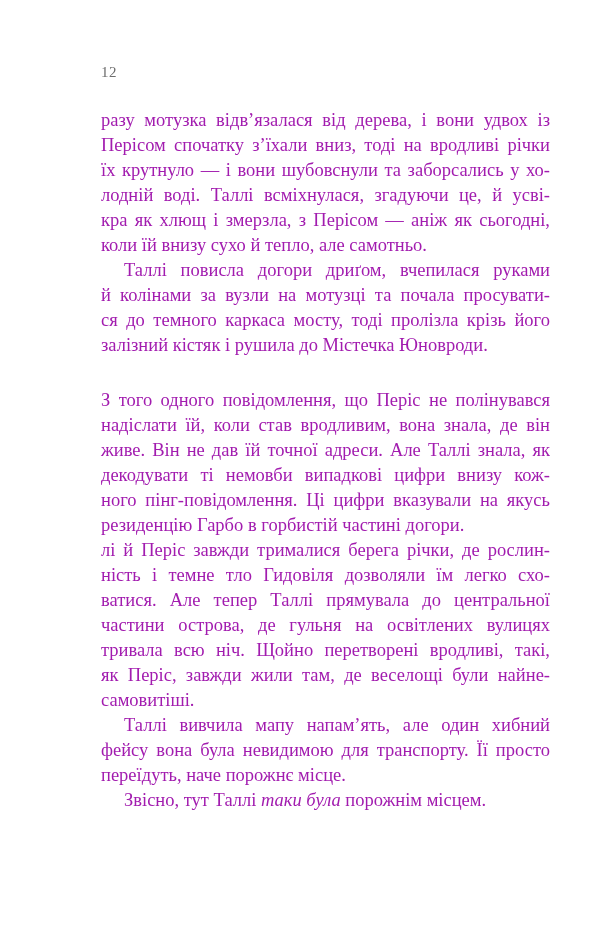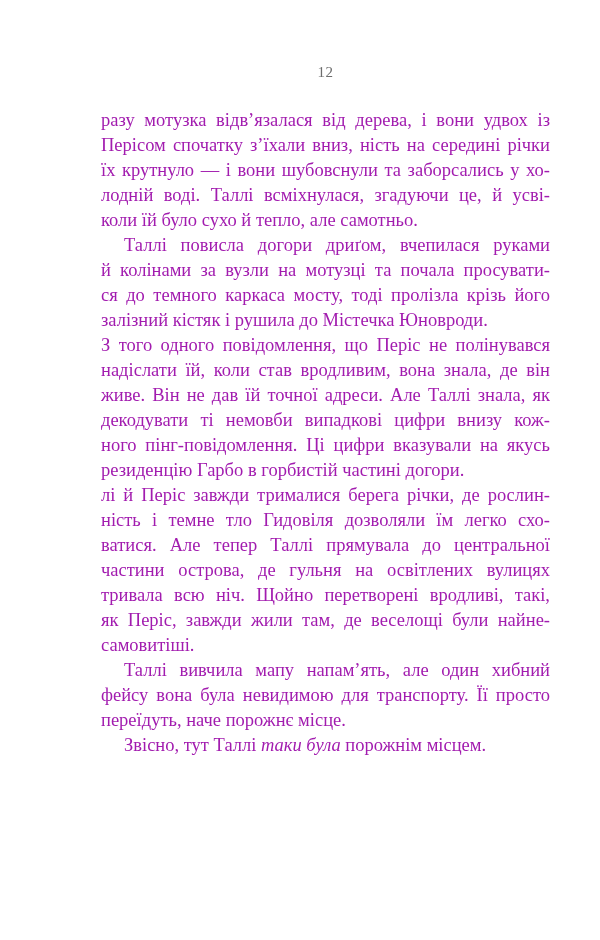--- a/index.html
+++ b/index.html
@@ -10,57 +10,58 @@
   }
   .page {
     position: relative;
     width: 600px; height: 940px;
     background: #ffffff;
     font-family: "Liberation Serif", "DejaVu Serif", serif;
   }
   .page-number {
     position: absolute;
     top: 64px; left: 101px; width: 449px;
-    text-align: center;
+    text-align: left;
     font-size: 15px;
     letter-spacing: 0.5px;
     color: #6d6d6d;
   }
   .text-block {
     position: absolute;
     top: 108px; left: 101px; width: 449px;
     font-size: 18.5px;
     line-height: 25px;
     color: #333333;
   }
-  .section + .section { }
+  .section + .section { margin-top: 30px; }
   .line {
     text-align: justify;
     text-align-last: justify;
     -moz-text-align-last: justify;
   }
   .line.par-end {
     text-align-last: left;
     -moz-text-align-last: left;
   }
   .line.indent { text-indent: 23px; }
   .line em { font-style: italic; }
 </style>
 </head>
 <body style="background: rgb(255, 255, 255);">
 
 <div class="page">
   <div class="page-number" style="color: rgb(109, 109, 109);">12</div>
   <div class="text-block" style="color: #a21caf;">
       <div class="section">
         <div class="line">разу мотузка відв’язалася від дерева, і вони удвох із</div>
-        <div class="line">Перісом спочатку з’їхали вниз, ність на середині річки</div>
+        <div class="line">Перісом спочатку з’їхали вниз, тоді на вродливі річки</div>
         <div class="line">їх крутнуло — і вони шубовснули та заборсались у хо-</div>
         <div class="line">лодній воді. Таллі всміхнулася, згадуючи це, й усві-</div>
-        <div class="line par-end">коли їй було сухо й тепло, але самотньо.</div>
+        <div class="line">кра як хлющ і змерзла, з Перісом — аніж як сьогодні,</div>
+        <div class="line par-end">коли їй внизу сухо й тепло, але самотньо.</div>
         <div class="line indent">Таллі повисла догори дриґом, вчепилася руками</div>
         <div class="line">й колінами за вузли на мотузці та почала просувати-</div>
         <div class="line">ся до темного каркаса мосту, тоді пролізла крізь його</div>
         <div class="line par-end">залізний кістяк і рушила до Містечка Юновроди.</div>
       </div>
       <div class="section">
         <div class="line">З того одного повідомлення, що Періс не полінувався</div>
         <div class="line">надіслати їй, коли став вродливим, вона знала, де він</div>
         <div class="line">живе. Він не дав їй точної адреси. Але Таллі знала, як</div>
         <div class="line">декодувати ті немовби випадкові цифри внизу кож-</div>

